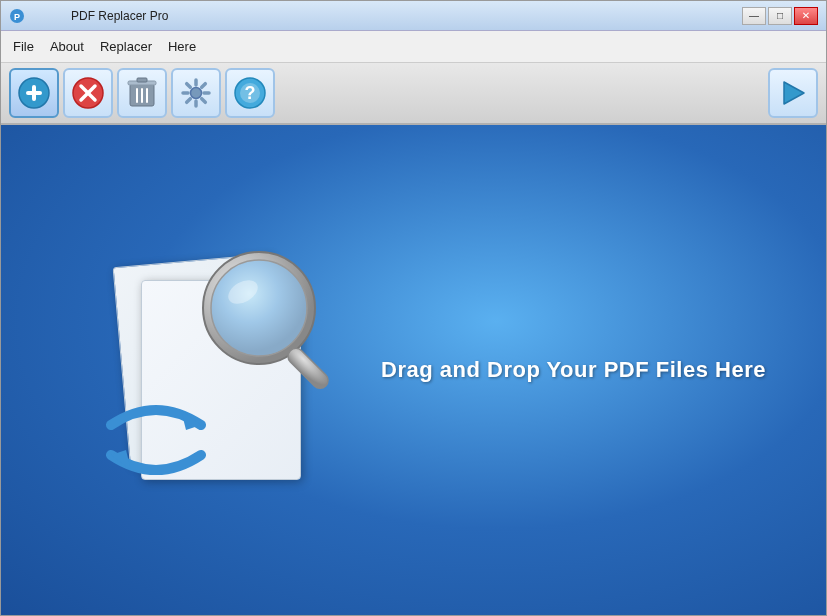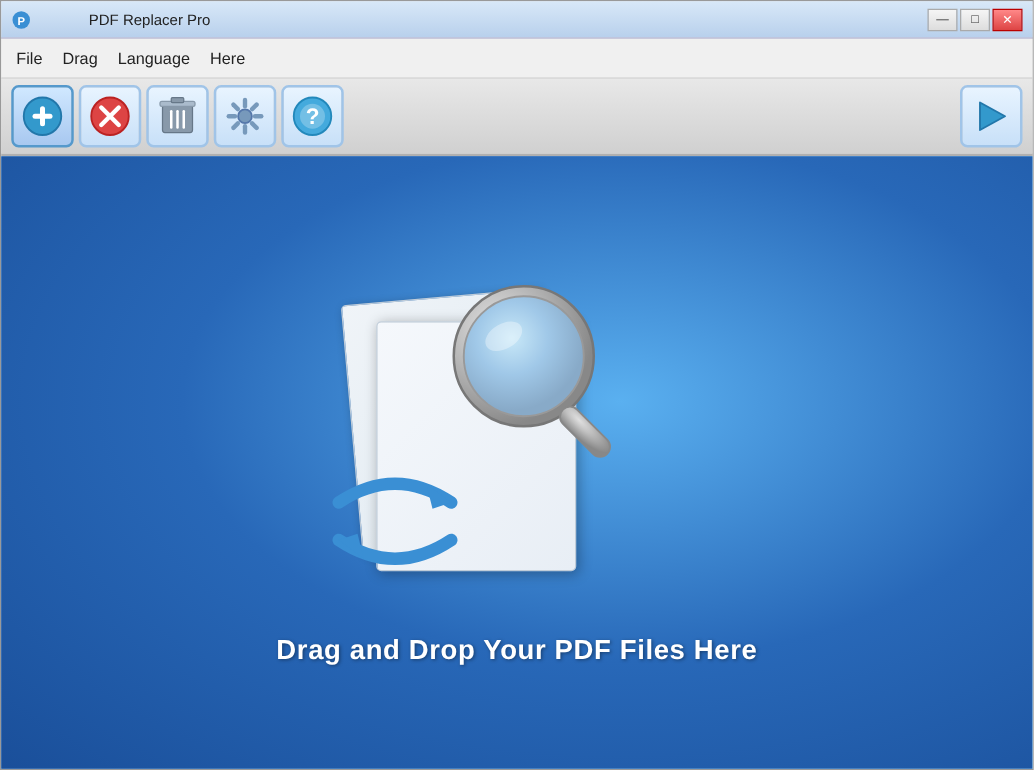--- a/index.html
+++ b/index.html
@@ -142,21 +142,22 @@
       content: '';
       position: absolute;
       top: 0; left: 0; right: 0; bottom: 0;
       background: radial-gradient(ellipse at 60% 40%, #5ab0f0 0%, #2868b8 50%, #1a4f9a 100%);
     }
 
     .center-content {
       position: relative;
       z-index: 1;
       display: flex;
-      flex-direction: column;
+      flex-direction: row;
+      align-items: center;
       gap: 20px;
     }
 
     
     .illustration {
       position: relative;
       width: 300px;
       height: 280px;
     }
 
@@ -226,22 +227,22 @@
     </div>
     <div class="title-controls">
       <button class="title-btn">—</button>
       <button class="title-btn">□</button>
       <button class="title-btn close">✕</button>
     </div>
   </div>
 
   <div class="menu-bar">
     <span class="menu-item">File</span>
-    <span class="menu-item">Drag</span>
-    <span class="menu-item">Language</span>
+    <span class="menu-item">About</span>
+    <span class="menu-item">Replacer</span>
     <span class="menu-item">Here</span>
   </div>
 
   <div class="toolbar">
 
     <button class="toolbar-btn" title="Add files">
       <svg width="34" height="34" viewBox="0 0 34 34">
         <circle cx="17" cy="17" r="15" fill="#3399cc" stroke="#2277aa" stroke-width="1.5"></circle>
         <rect x="9" y="15" width="16" height="4" rx="2" fill="white"></rect>
         <rect x="15" y="9" width="4" height="16" rx="2" fill="white"></rect>

